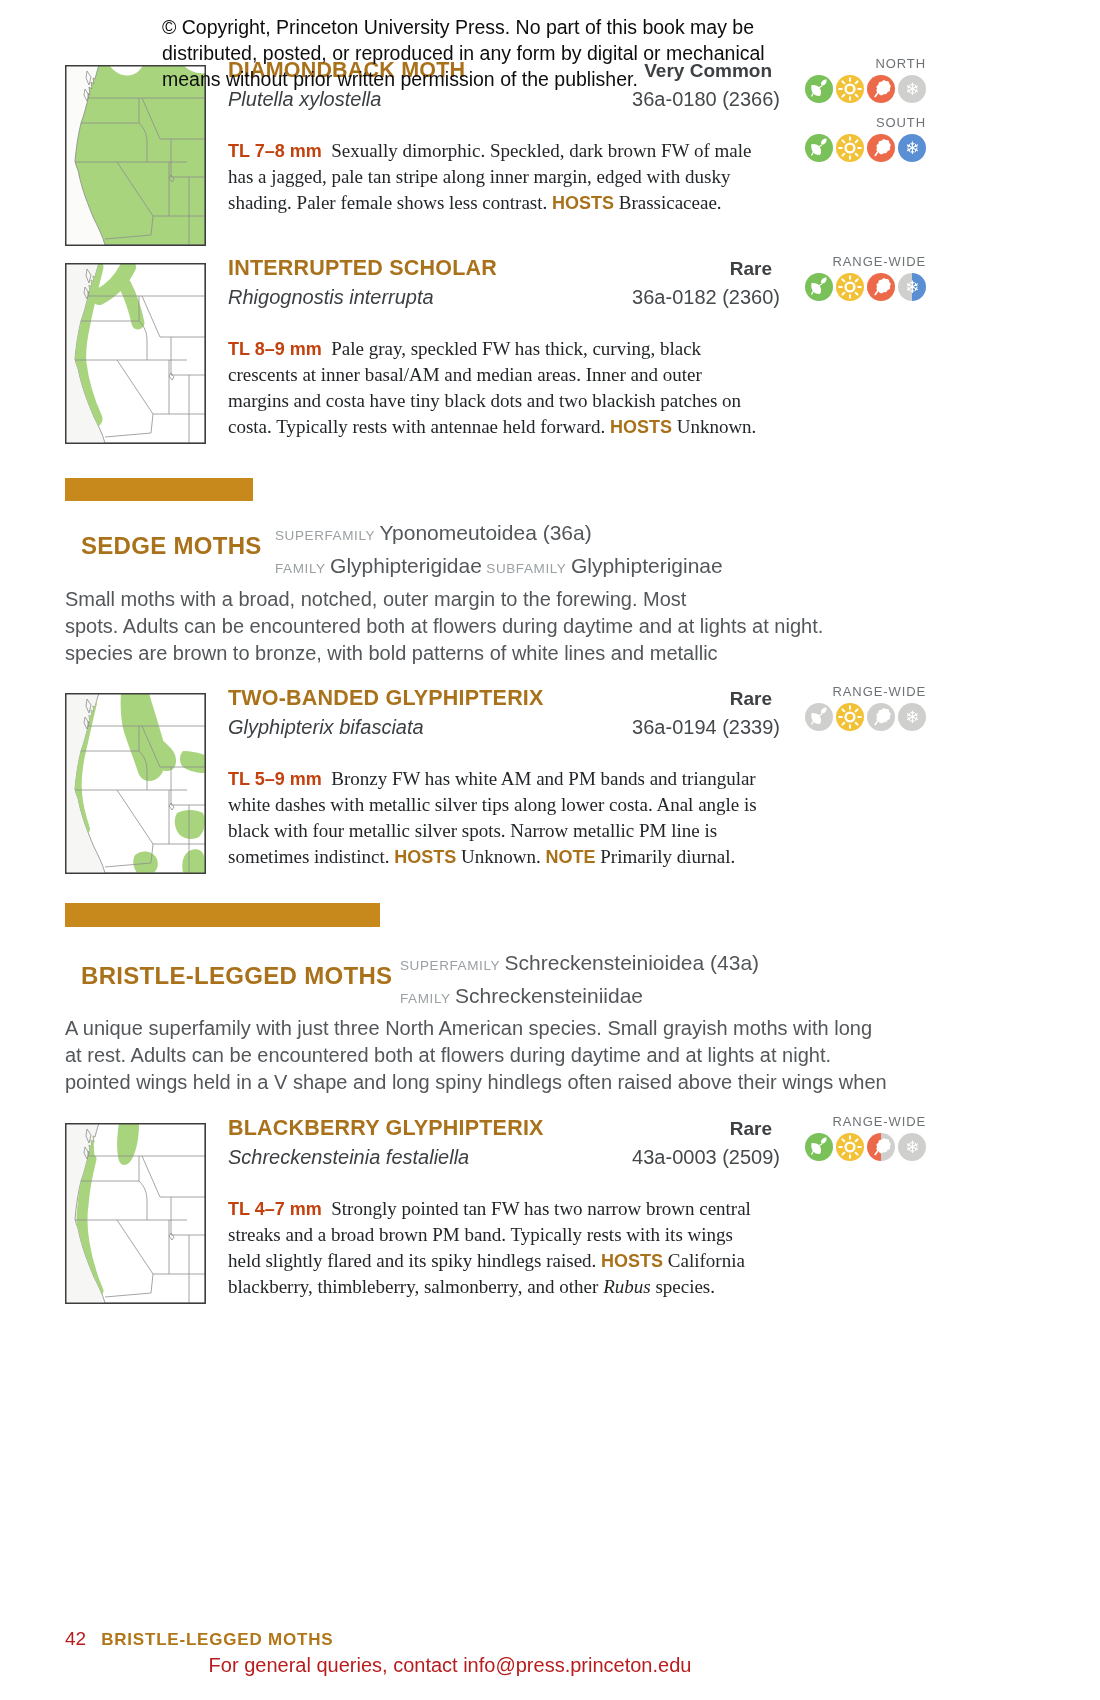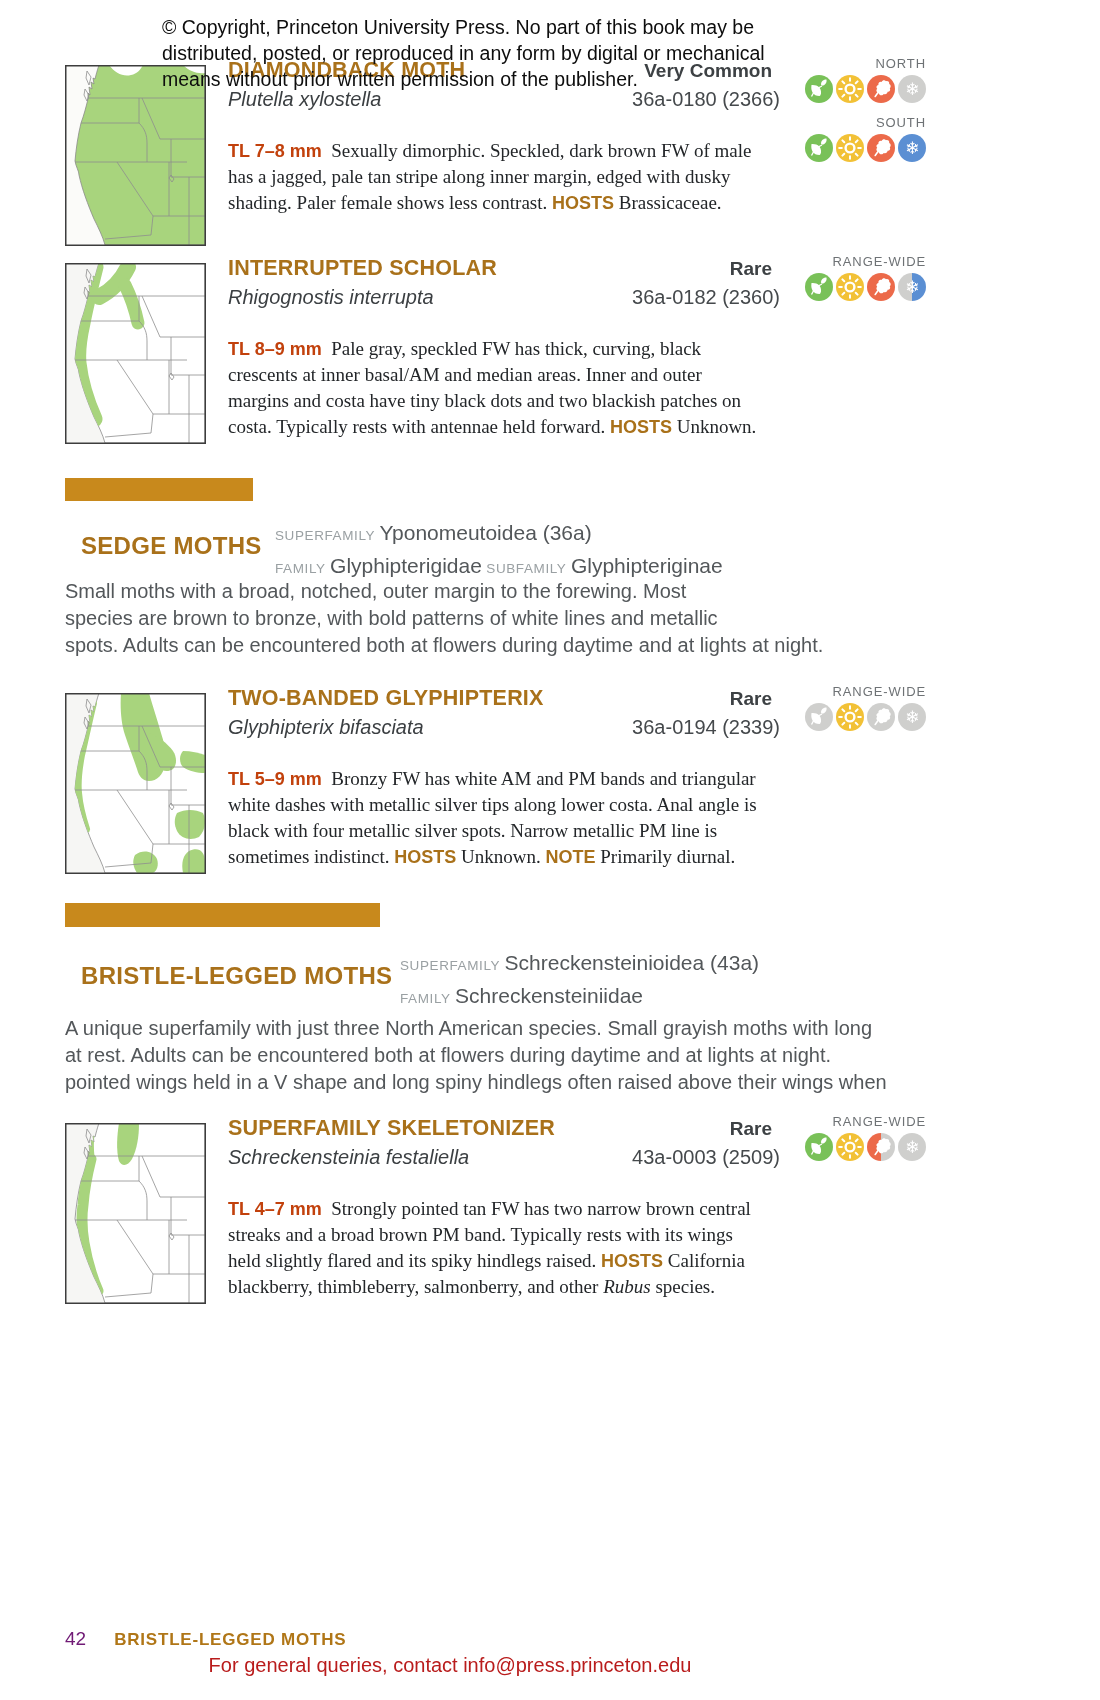--- a/index.html
+++ b/index.html
@@ -41,21 +41,21 @@
   .group-bar{position:absolute;left:65px;top:0;height:23px;background:#c8891c;}
   .group-title{position:absolute;left:65px;margin:16px;font-size:24px;font-weight:bold;
                color:#a9711a;letter-spacing:.3px;white-space:nowrap;}
   .tax{position:absolute;}
   .tax-line{line-height:30px;white-space:nowrap;}
   .tax-label{font-size:13.5px;letter-spacing:.6px;color:#9aa0a3;}
   .tax-value{font-size:21px;color:#53575a;}
   .group-intro{position:absolute;left:65px;font-size:20px;line-height:27px;color:#53575a;}
   
   .footer-line{position:absolute;left:65px;top:1628px;font-size:19px;}
-  .f-num{color:#701a75;margin-right:28px;}
+  .f-num{color:#b91c1c;margin-right:15px;}
   .f-sec{color:#b07617;font-size:17px;font-weight:bold;letter-spacing:.8px;}
   .contact{position:absolute;left:0;top:1654px;width:900px;text-align:center;
            font-size:20px;color:#b91c1c;}
 </style>
 </head>
 <body>
 
 <div class="page">
 
   <svg width="0" height="0" style="position:absolute" aria-hidden="true">
@@ -237,24 +237,24 @@
         <span class="tax-label">SUPERFAMILY</span>
         <span class="tax-value">Yponomeutoidea (36a)</span>
       </div>
       <div class="tax-line">
         <span class="tax-label">FAMILY</span>
         <span class="tax-value">Glyphipterigidae</span>
         <span class="tax-label">SUBFAMILY</span>
         <span class="tax-value">Glyphipteriginae</span>
       </div>
     </div>
-    <div class="group-intro" style="top:100px">
+    <div class="group-intro" style="top:108px">
       <div>Small moths with a broad, notched, outer margin to the forewing. Most</div>
+      <div>spots. Adults can be encountered both at flowers during daytime and at lights at night.</div>
       <div>species are brown to bronze, with bold patterns of white lines and metallic</div>
-      <div>spots. Adults can be encountered both at flowers during daytime and at lights at night.</div>
     </div>
   </section>
 
   <section class="entry" style="top:690px">
     <svg class="map" viewBox="0 0 141 181">
       <rect x="0" y="0" width="141" height="181" fill="#f6f6f4"></rect>
       <use href="#land" fill="#ffffff" stroke="#8a8a8a" stroke-width="0.8"></use>
       <g clip-path="url(#landclip)" fill="#a8d47d">
         <path d="M28,10 C23,30 19,50 16,62 C13,78 12,90 13,100 C14,112 17,124 21,136 L14,136 C9,120 6,104 6,92 C8,70 14,36 22,8 Z" stroke="#a8d47d" stroke-width="8" stroke-linejoin="round"></path>
         <path d="M56,0 L84,0 C88,14 92,26 96,40 C100,52 102,62 100,72 C98,82 92,88 84,88 C78,88 74,84 72,76 C68,64 64,54 60,42 C56,30 55,14 56,0 Z"></path>
@@ -324,21 +324,21 @@
       <rect x="0" y="0" width="141" height="181" fill="#f6f6f4"></rect>
       <use href="#land" fill="#ffffff" stroke="#8a8a8a" stroke-width="0.8"></use>
       <g clip-path="url(#landclip)">
         <path d="M26,36 C22,52 19,68 18,82 C16,96 17,108 19,120 C22,138 27,154 33,168" stroke="#a8d47d" stroke-width="11" fill="none" stroke-linecap="round"></path>
         <path d="M27,4 C25,14 25,24 26,34" stroke="#a8d47d" stroke-width="7" fill="none" stroke-linecap="round"></path>
         <path d="M54,0 L74,0 C74,14 72,26 67,36 C63,43 57,44 54,38 C51,28 52,12 54,0 Z" fill="#a8d47d"></path>
       </g>
       <use href="#statelines"></use>
       <rect x="0.75" y="0.75" width="139.5" height="179.5" fill="none" stroke="#3d3d3d" stroke-width="1.5"></rect>
     </svg>
-    <h3 class="e-title">SUPERFAMILY SKELETONIZER</h3>
+    <h3 class="e-title">BLACKBERRY GLYPHIPTERIX</h3>
     <span class="e-rarity">Rare</span>
     <span class="e-sci">Schreckensteinia festaliella</span>
     <span class="e-code">43a-0003 (2509)</span>
     <p class="e-desc"><b class="tl">TL 4–7 mm</b>&nbsp; <span>Strongly pointed tan FW has two narrow brown central streaks and a broad brown PM band. Typically rests with its wings held slightly flared and its spiky hindlegs raised.</span> <b class="hl">HOSTS</b> <span>California blackberry, thimbleberry, salmonberry, and other</span> <i>Rubus</i> <span>species.</span></p>
     <div class="e-seasons">
       <div class="s-row">
         <div class="s-label">RANGE-WIDE</div>
         <div class="s-icons">
           <span class="si spring on">
               <svg width="28" height="28" viewBox="0 0 28 28">

